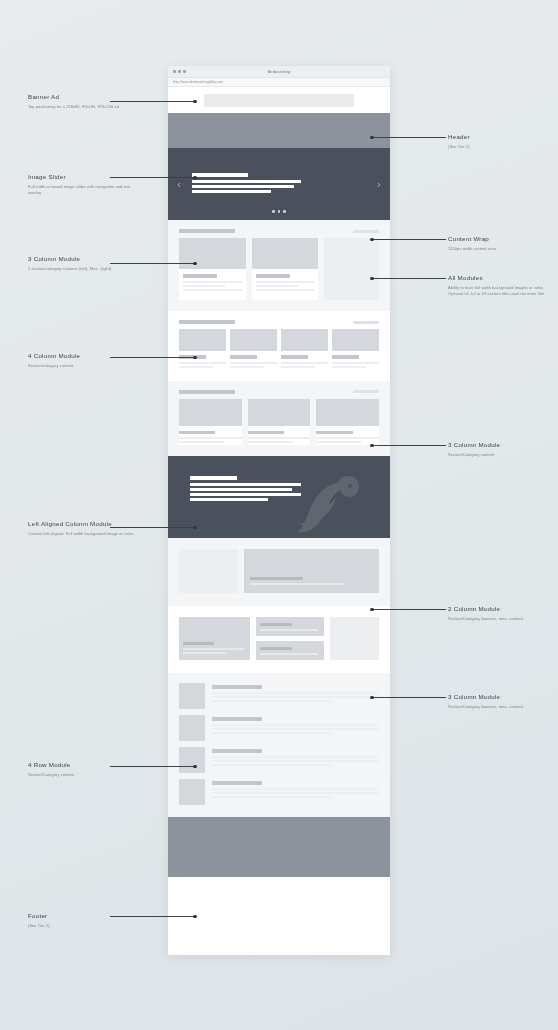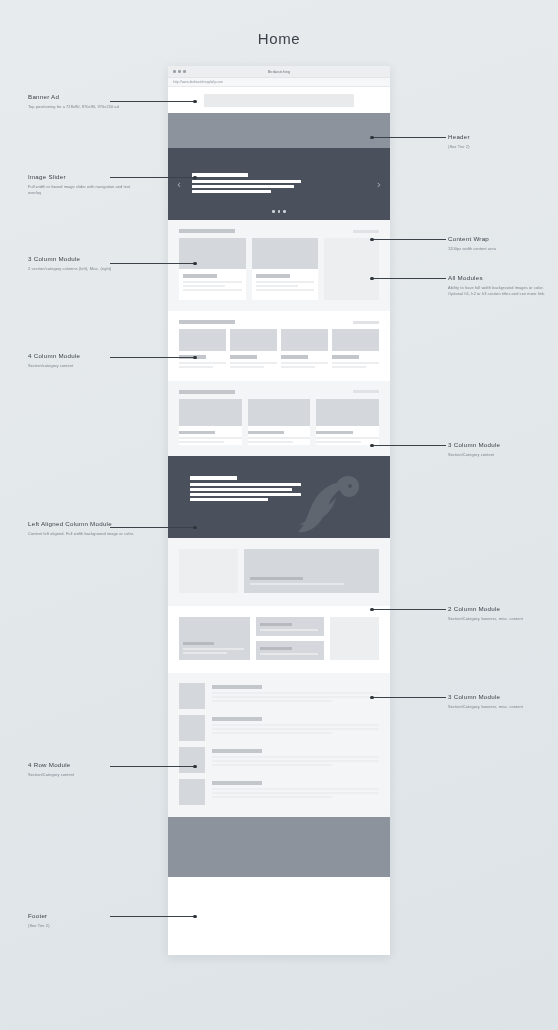--- a/index.html
+++ b/index.html
@@ -116,21 +116,20 @@
     background: #2f353b; top: -1.3px;
   }
   .leader.to-right::after { right: -1.7px; }
   .leader.to-left::after  { left: -1.7px; }
 </style>
 </head>
 <body>
 
 <div class="page">
 
-  <div class="page-title">Home</div>
 
   <div class="browser">
 
     <div class="chrome-bar">
       <div class="dots">
           <i></i>
           <i></i>
           <i></i>
         </div>
       <div class="chrome-title">Birdwatching</div>

